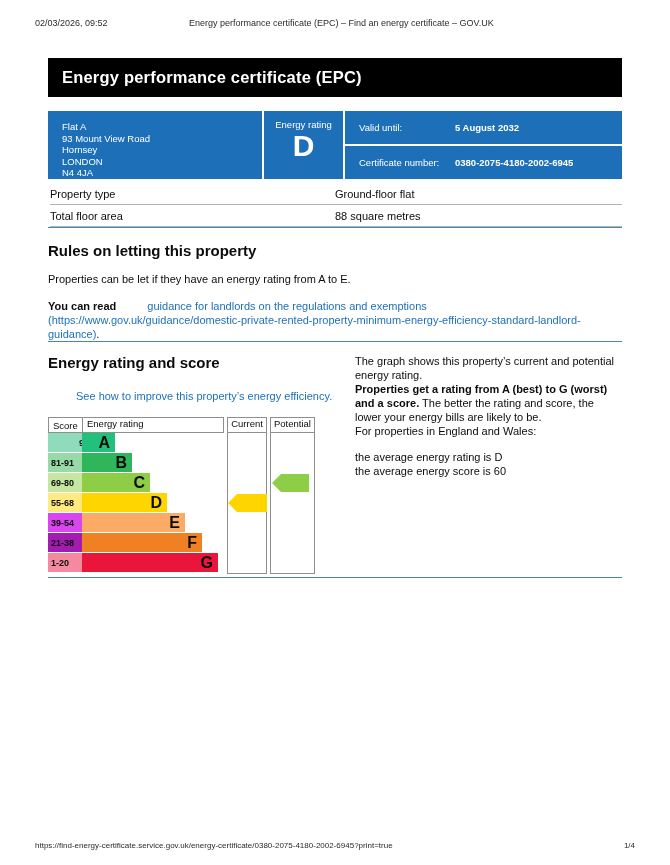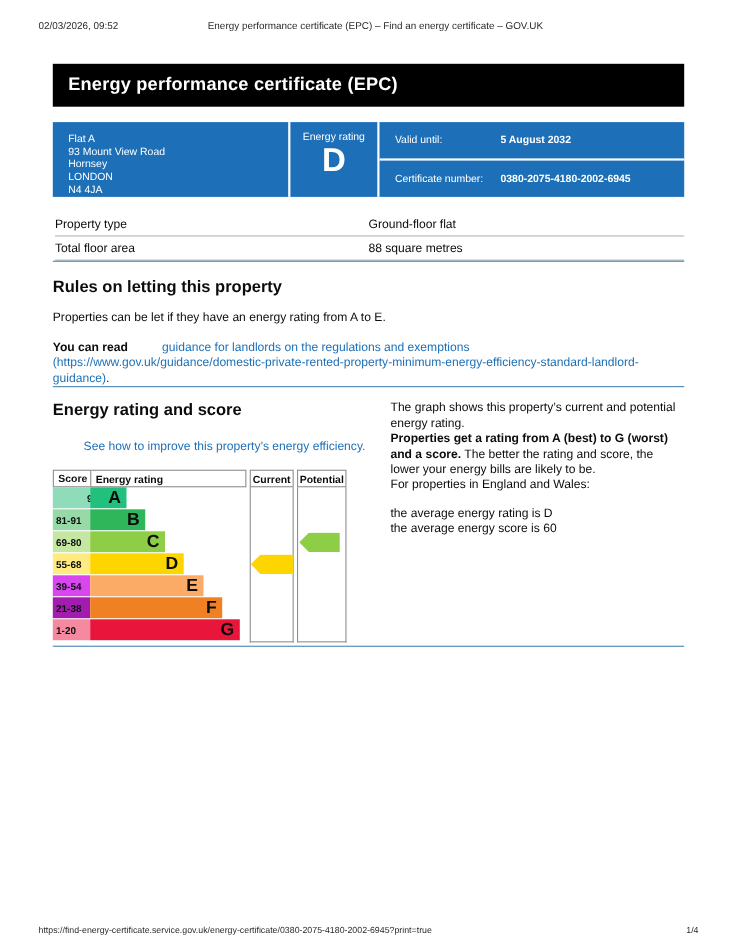--- a/index.html
+++ b/index.html
@@ -36,37 +36,37 @@
   .sp-right{flex:1;border-left:2px solid #fff;display:flex;flex-direction:column;}
   .sp-row{flex:1;display:flex;align-items:center;padding-left:14px;font-size:9.5px;}
   .sp-row + .sp-row{border-top:2px solid #fff;}
   .sp-row .sp-label{width:96px;}
   .sp-row .sp-value{font-weight:bold;}
   .fact-row{
     display:flex;height:21px;align-items:center;font-size:11px;
     border-bottom:1px solid #b1b4b6;margin-left:2px;
   }
   .fact-row .f-label{width:285px;}
-  .facts{margin-top:14px;}
+  .facts{margin-top:4px;}
   hr.blue{border:none;border-top:1px solid #4a86b2;margin:0;}
   .hr1{margin-top:12px;}
   .hr2{margin-top:18px;}
   .hr3{margin-top:14px;}
   h2.section{font-size:15px;font-weight:bold;margin:14px 0 0 0;}
   p.body{font-size:11px;line-height:14px;margin:13px 0 0 0;}
   a.govlink{color:#1d70b8;cursor:pointer;margin-left:28px;}
   .two-col{display:flex;margin-top:12px;}
   .col-left{width:297px;flex:0 0 auto;}
   .col-right{width:267px;flex:0 0 auto;margin-left:10px;}
   .col-right p.body{margin-top:0;}
   .col-right .pgap{margin-top:14px;}
   
   .chart{position:relative;width:267px;height:160px;margin-top:14px;}
   .ch-box{position:absolute;box-sizing:border-box;border:1px solid #8e8e8e;}
-  .ch-header{top:0;height:16px;display:flex;align-items:flex-end;font-size:9.5px;font-weight:bold;}
+  .ch-header{top:0;height:16px;display:flex;align-items:flex-start;font-size:9.5px;font-weight:normal;}
   .ch-h-left{left:0;width:176px;}
   .ch-h-left .hs{width:34px;height:100%;display:flex;align-items:center;padding-left:4px;
     box-sizing:border-box;border-right:1px solid #8e8e8e;}
   .ch-h-left .hr-label{padding-left:4px;}
   .ch-h-current{left:179px;width:40px;justify-content:center;}
   .ch-h-potential{left:222px;width:45px;justify-content:center;}
   .ch-colbody{position:absolute;top:16px;height:141px;box-sizing:border-box;
     border-left:1px solid #8e8e8e;border-right:1px solid #8e8e8e;border-bottom:1px solid #8e8e8e;}
   .ch-colbody.current{left:179px;width:40px;}
   .ch-colbody.potential{left:222px;width:45px;}

